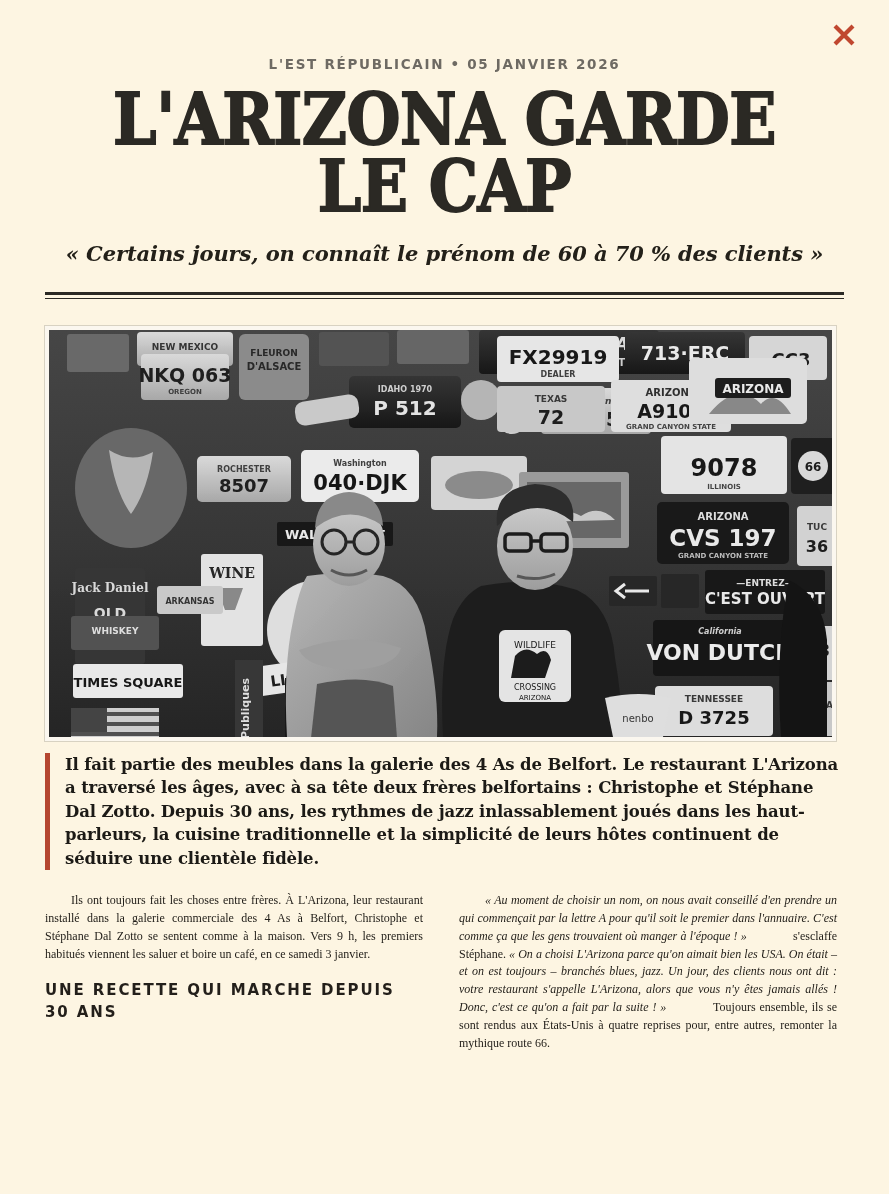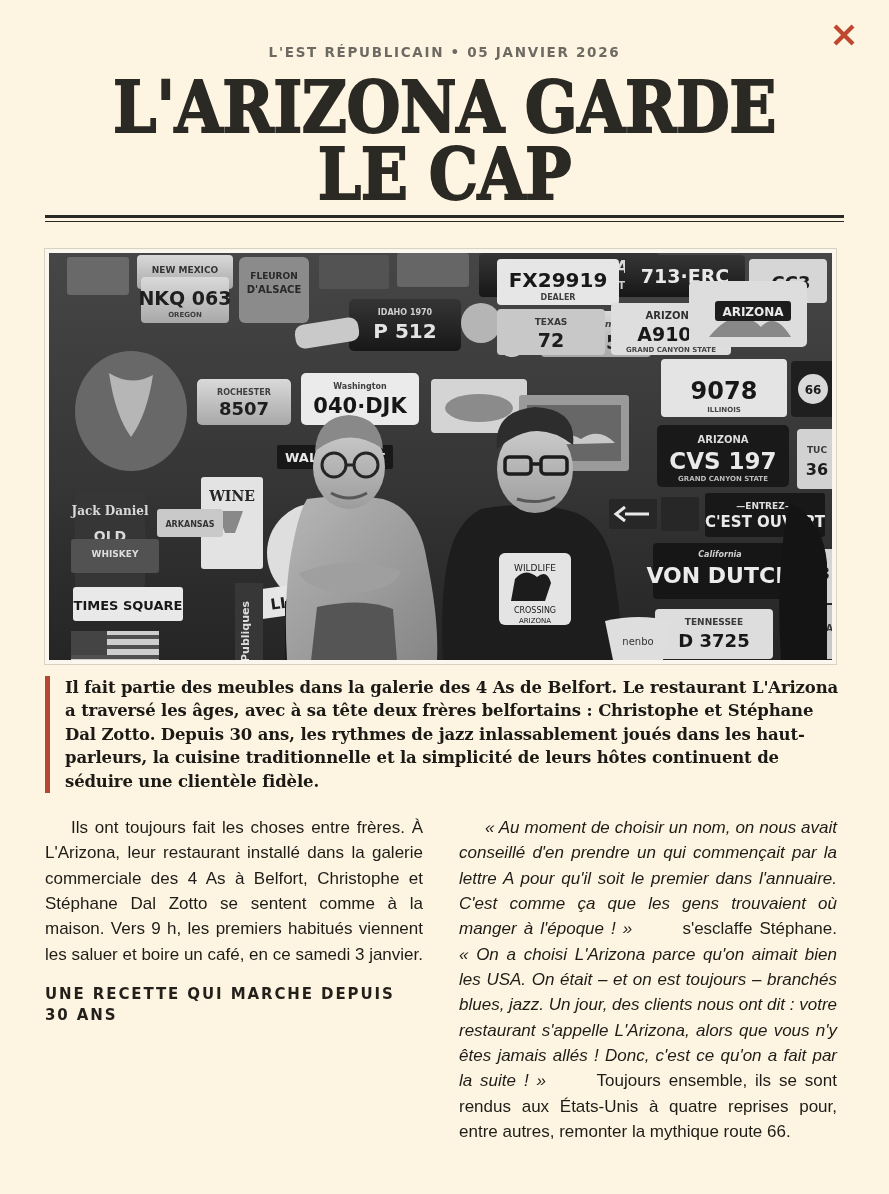--- a/index.html
+++ b/index.html
@@ -15,21 +15,21 @@
     font-family: "Liberation Serif", serif;
     color: #1f1d1a;
     position: relative;
   }
 
   .page {
     position: relative;
     width: 889px;
     height: 1194px;
     box-sizing: border-box;
-    padding: 4px 45px;
+    padding: 16px 45px;
   }
 
   
   .close-btn {
     position: absolute;
     top: 18px;
     right: 28px;
     width: 34px;
     height: 34px;
     display: flex;
@@ -135,22 +135,22 @@
   .columns {
     display: flex;
     gap: 36px;
     margin-top: 22px;
   }
   .col {
     width: 378px;
     flex: 0 0 378px;
   }
   .body-p {
-    font-family: Liberation Sans, sans-serif;
-    font-size: 17px;
+    font-family: Liberation Serif, serif;
+    font-size: 12px;
     line-height: 1.49;
     text-align: justify;
     text-indent: 26px;
     margin: 0 0 17px 0;
     color: #1f1c17;
   }
   .body-p.italic { font-style: italic; }
   .body-p .roman { font-style: normal; margin-left: 43px; }
 
   .section-head {
@@ -175,20 +175,21 @@
     </svg>
   </button>
 
   <div class="kicker">L'EST RÉPUBLICAIN • 05 JANVIER 2026</div>
 
   <h1 class="headline">
     <span class="hl-line">L'ARIZONA GARDE</span>
     <span class="hl-line">LE CAP</span>
   </h1>
 
+  <div class="subtitle">« Certains jours, on connaît le prénom de 60 à 70 % des clients »</div>
 
   <div class="rule-double"></div>
 
   <div class="photo-frame" title="Deux frères devant un mur couvert de plaques d'immatriculation américaines au restaurant L'Arizona">
     <div class="photo">
       <svg viewBox="0 0 783 407" preserveAspectRatio="xMidYMid slice">
         <defs>
           <linearGradient id="wall" x1="0" y1="0" x2="0" y2="1">
             <stop offset="0%" stop-color="#4b4945"></stop>
             <stop offset="55%" stop-color="#3b3936"></stop>

